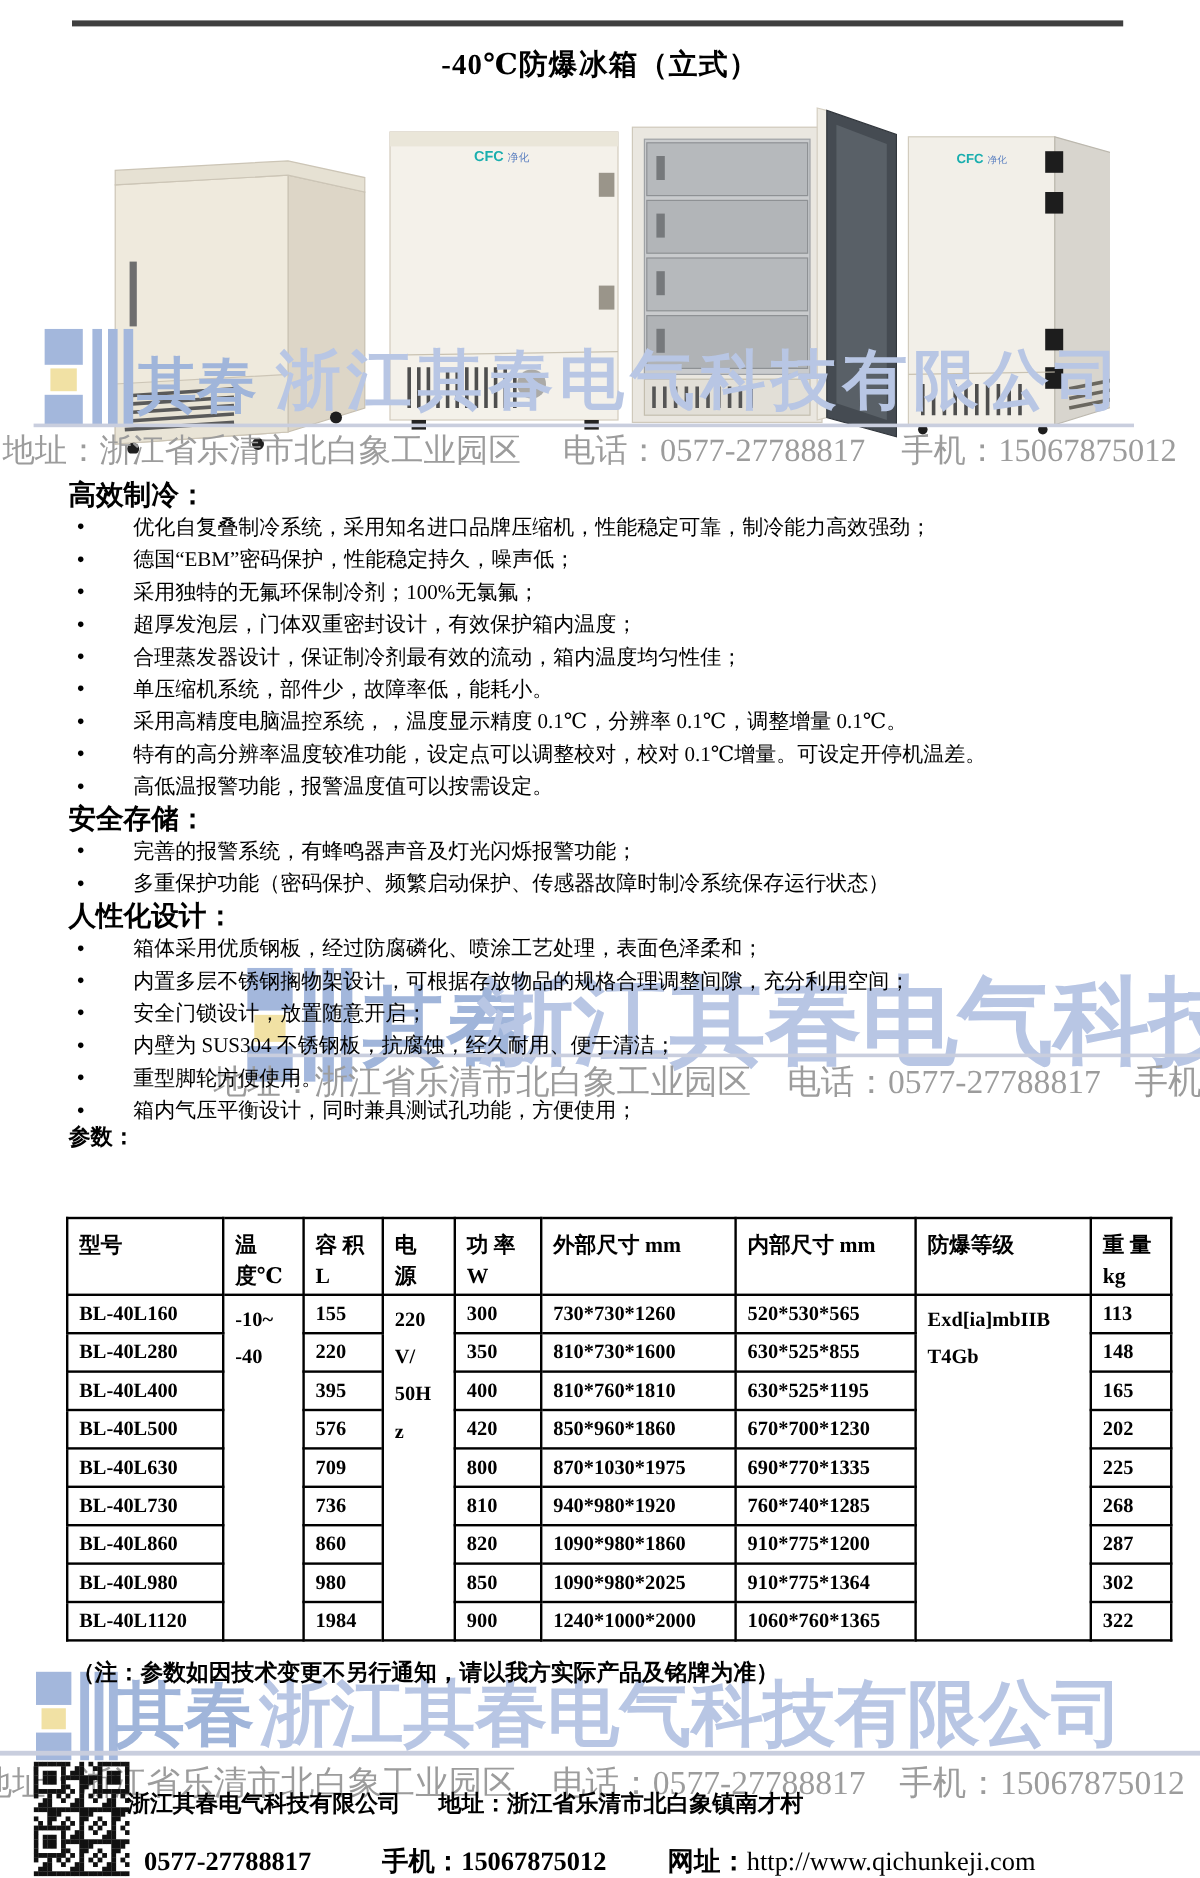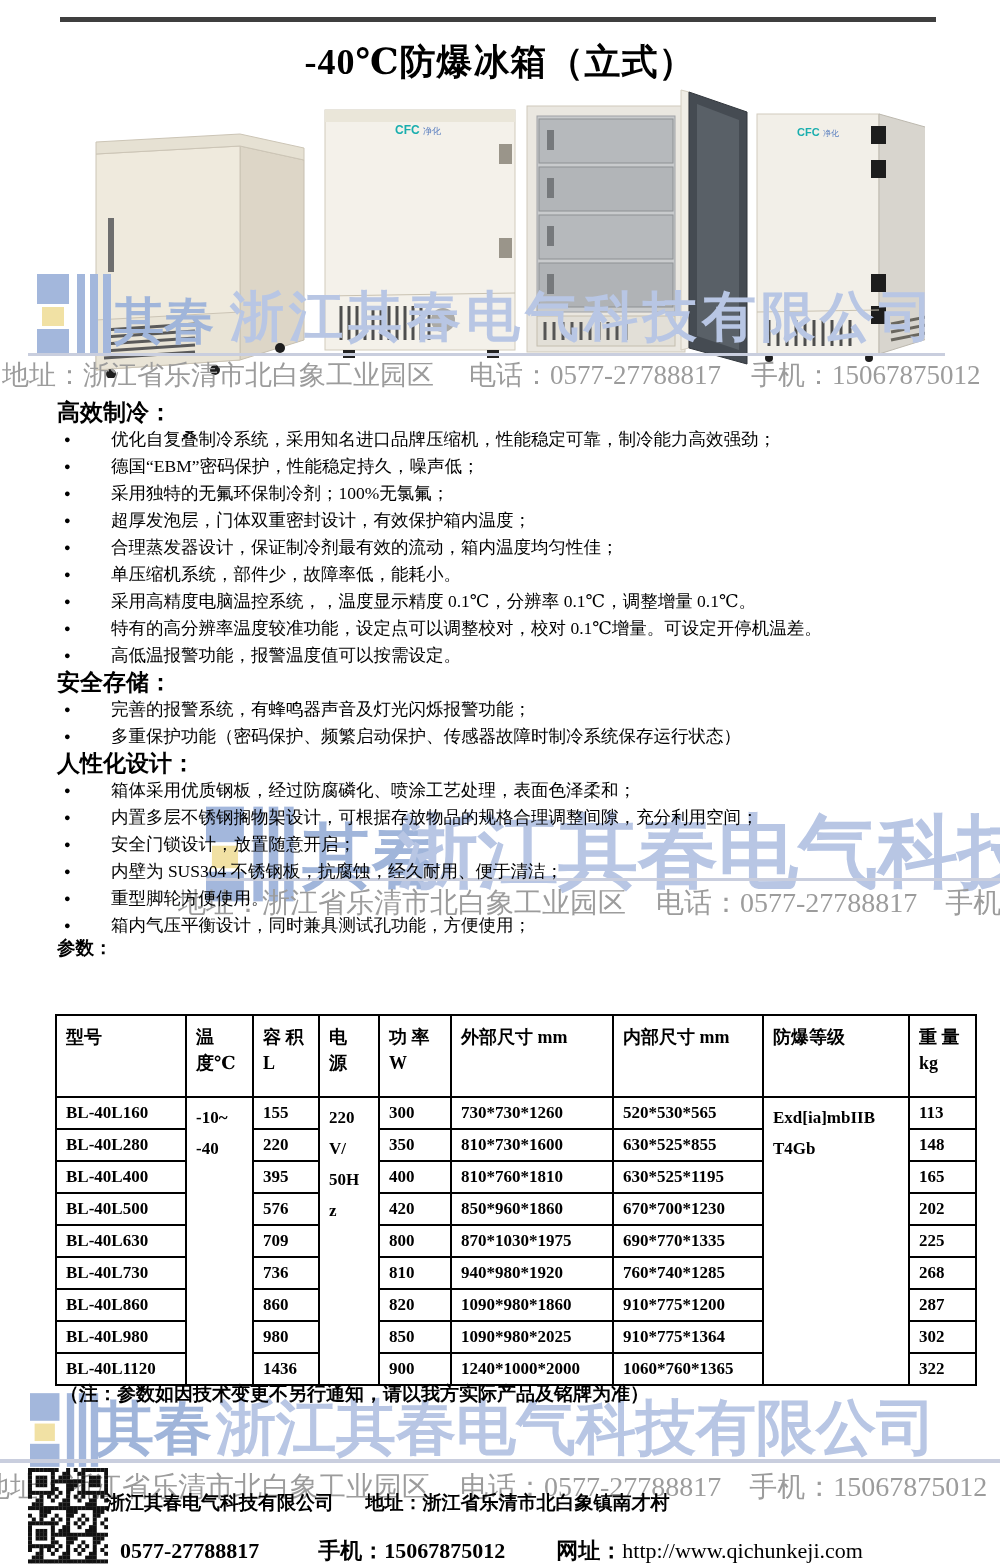--- a/index.html
+++ b/index.html
@@ -4,21 +4,21 @@
 <style>
   html,body{margin:0;padding:0;background:#888;}
   .page{
     position:relative;width:1000px;height:1565px;margin:0 auto;
     background:#ffffff;overflow:hidden;
     font-family:"Liberation Serif","DejaVu Serif",serif;color:#000;
   }
   .abs{position:absolute;}
   
   .top-rule{left:60px;top:17px;width:876px;height:5px;background:#3f3f3f;}
-  .doc-title{left:0;top:38px;width:100%;text-align:center;font-size:36px;font-weight:bold;letter-spacing:1px;}
+  .doc-title{left:0;top:38px;width:100%;text-align:center;font-size:24px;font-weight:bold;letter-spacing:1px;}
   
   .photos{left:75px;top:88px;}
   
   .wm{z-index:2;}
   .wm-company{color:#b8c6e4;font-weight:bold;white-space:nowrap;line-height:1;}
   .wm-brand{color:#a0b5da;font-weight:bold;white-space:nowrap;line-height:1;}
   .wm-line{background:#c9cede;}
   .wm-addr{color:#9c9c9c;white-space:nowrap;line-height:1.1;}
   .wm-addr span{display:inline-block;}
   
@@ -27,21 +27,21 @@
   .bullet-row{display:flex;align-items:flex-start;font-size:17.5px;line-height:27px;}
   .bullet-dot{flex:none;width:47px;padding-left:7px;font-size:11px;line-height:27px;}
   .bullet-text{flex:1;}
   .params-heading{font-weight:bold;font-size:18.5px;line-height:27px;}
   
   .spec-table-wrap{left:55px;top:1014px;z-index:3;}
   table.spec{border-collapse:collapse;table-layout:fixed;width:920px;background:transparent;}
   table.spec th,table.spec td{border:2px solid #000;overflow:hidden;}
   table.spec th{
     font-size:18px;font-weight:bold;text-align:left;vertical-align:top;
-    padding:8px 2px 20px 9px;white-space:pre-line;line-height:26px;height:52px;
+    padding:8px 2px 2px 9px;white-space:pre-line;line-height:26px;height:52px;
   }
   table.spec td{font-size:17px;font-weight:bold;padding-left:9px;height:28px;vertical-align:middle;}
   table.spec td.merged{vertical-align:top;white-space:pre-line;line-height:31px;padding-top:4px;border-radius:13px;}
   
   .note{left:60px;top:1381px;font-size:19px;font-weight:bold;z-index:3;}
   
   .footer{z-index:4;}
   .f-bold{font-weight:bold;}
   
   .nowrap{white-space:nowrap;}
@@ -389,21 +389,21 @@
           <tr>
             <td>BL-40L980</td>
             <td>980</td>
             <td>850</td>
             <td>1090*980*2025</td>
             <td>910*775*1364</td>
             <td>302</td>
           </tr>
           <tr>
             <td>BL-40L1120</td>
-            <td>1436</td>
+            <td>1984</td>
             <td>900</td>
             <td>1240*1000*2000</td>
             <td>1060*760*1365</td>
             <td>322</td>
           </tr>
         </tbody>
     </table>
   </div>
 
   <div class="abs note">（注：参数如因技术变更不另行通知，请以我方实际产品及铭牌为准）</div>

